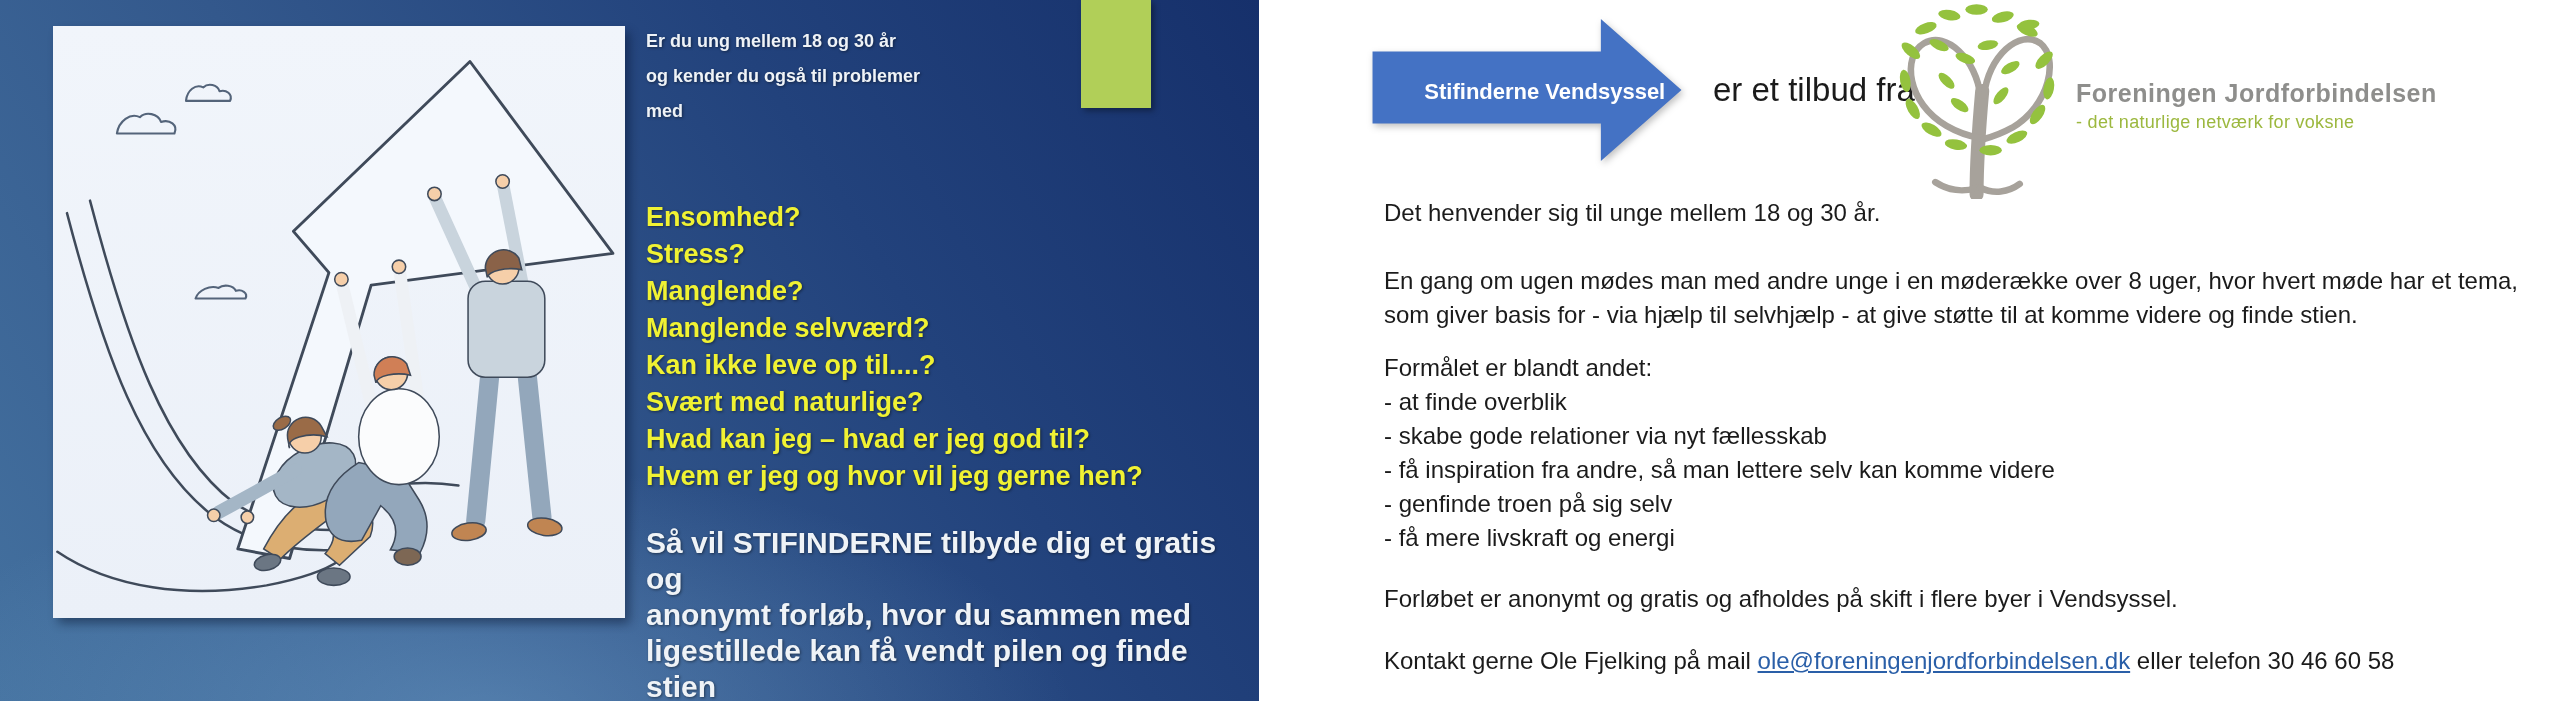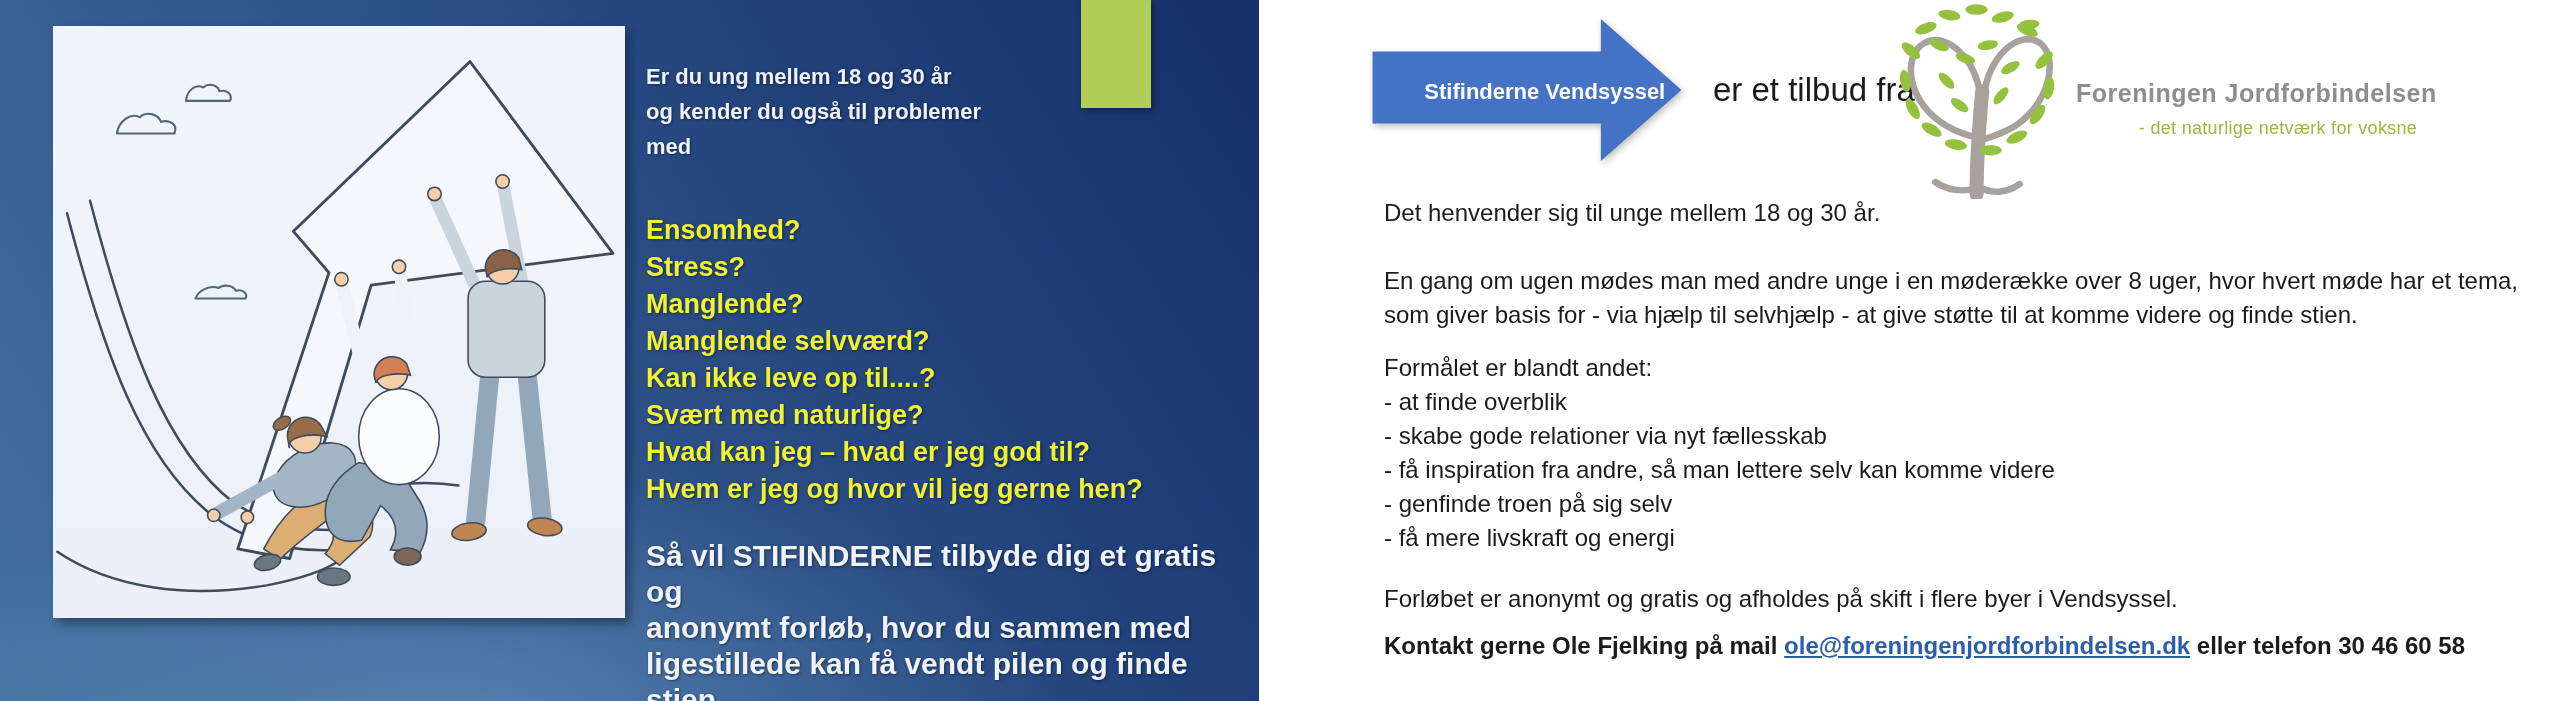--- a/index.html
+++ b/index.html
@@ -15,24 +15,24 @@
       linear-gradient(58deg,#44719f 0%,#33588c 38%,#22427c 68%,#16306b 100%);
   }
   #illustration-box{
     position:absolute;left:53px;top:26px;width:572px;height:592px;
     background:linear-gradient(180deg,#f1f5fb 0%,#ebf0f8 100%);
     box-shadow:4.8px 5.8px 9.6px rgba(5,15,40,.45);
   }
   #illustration-box svg{display:block;width:100%;height:100%;}
   #left-text{position:absolute;left:646px;top:24px;width:606px;}
   .lp-heading{
-    font-size:22px;line-height:35px;font-weight:bold;color:#eff3f7;
-    white-space:pre-line;text-shadow:1px 1px 2.9px rgba(0,0,0,.45);margin-top:35px;
-  }
-  .lp-questions{margin-top:48px;}
+    font-size:18px;line-height:35px;font-weight:bold;color:#eff3f7;
+    white-space:pre-line;text-shadow:1px 1px 2.9px rgba(0,0,0,.45);
+  }
+  .lp-questions{margin-top:70px;}
   .lp-question{
     font-size:27px;line-height:37px;font-weight:bold;color:#f0f233;
     text-shadow:1px 1px 2.9px rgba(0,0,0,.45);
   }
   .lp-closing{
     margin-top:30px;font-size:30px;line-height:36px;font-weight:bold;color:#eff3f7;
     white-space:pre-line;text-shadow:1px 1px 2.9px rgba(0,0,0,.45);
   }
   #green-accent{
     position:absolute;left:1081px;top:0;width:70px;height:108px;
@@ -44,27 +44,27 @@
   #banner-wrap svg{position:absolute;left:0;top:0;}
   #banner-label{
     position:absolute;left:3.8px;top:60px;width:242px;text-align:center;
     font-size:22px;font-weight:bold;color:#ffffff;margin-left:48px;
   }
   #tagline{position:absolute;left:454px;top:71px;font-size:33px;}
   #logo{position:absolute;left:627px;top:1.9px;}
   #logo-tree{position:absolute;left:0;top:0;}
   #logo-text{position:absolute;left:190px;top:77px;width:404px;}
   #logo-title{font-size:25px;font-weight:bold;color:#8e8e8c;letter-spacing:0.5px;}
-  #logo-subtitle{font-size:18px;color:#9cb83f;margin-top:10px;letter-spacing:0.3px;text-align:center;}
+  #logo-subtitle{font-size:18px;color:#9cb83f;margin-top:4px;letter-spacing:0.3px;}
   #body-text{position:absolute;left:125px;top:163px;width:1192px;font-size:24px;line-height:34px;}
   .para{white-space:pre-line;margin-top:33px;}
   #para-meetings{margin-top:34px;}
   #purpose-block{margin-top:19px;}
   #para-anonymity{margin-top:27px;}
-  #para-contact{margin-top:13px;font-weight:bold;}
+  #para-contact{margin-top:28px;}
   .email-link{color:#2a5fa8;text-decoration:underline;cursor:pointer;}
 </style>
 </head>
 <body>
 
 <div id="slide">
 
   <div id="left-panel">
 
     <div id="illustration-box">

